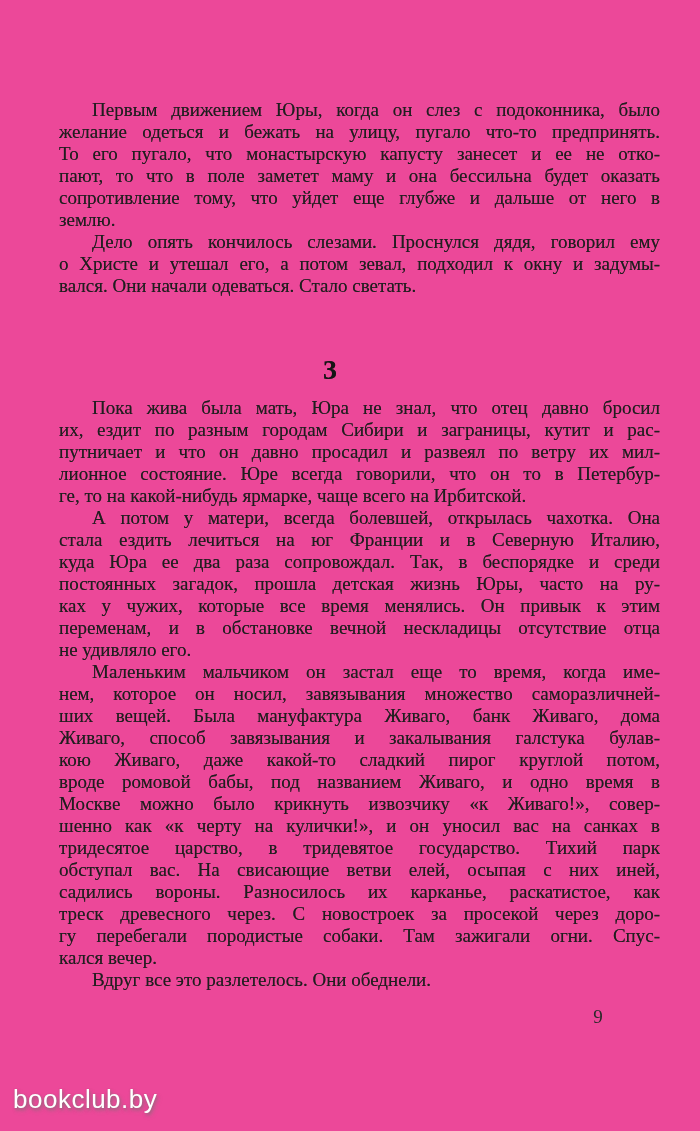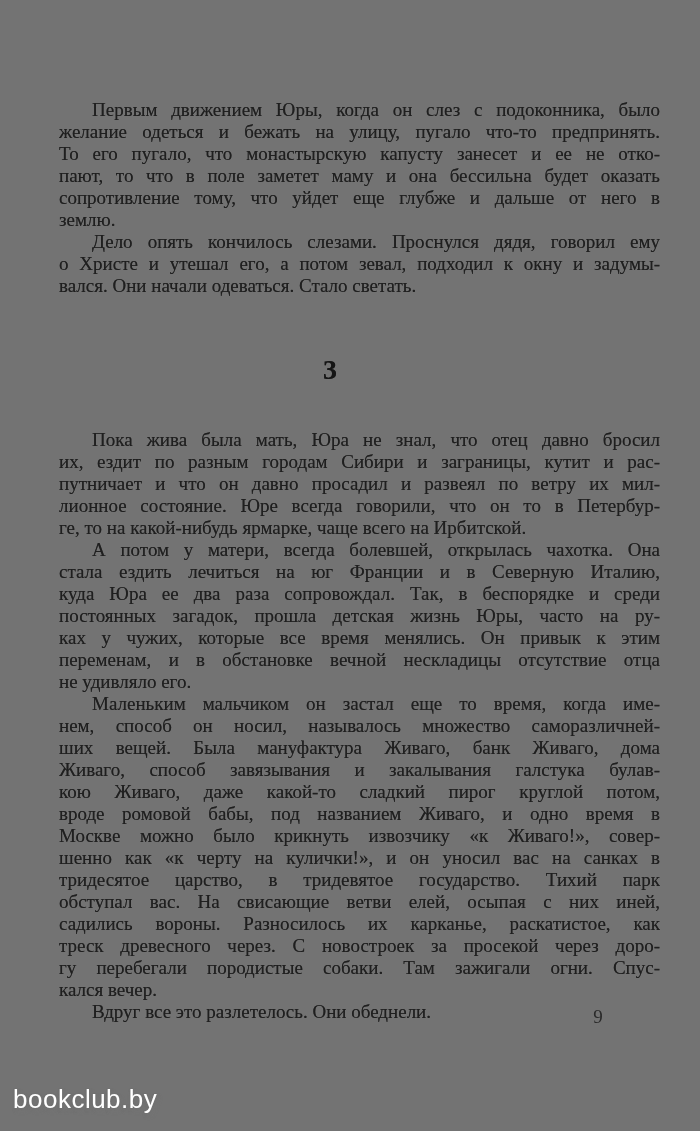--- a/index.html
+++ b/index.html
@@ -14,21 +14,21 @@
   }
   .textcol {
     position: absolute;
     left: 59px;
     width: 601px;
     font-size: 19px;
     line-height: 22px;
     text-shadow: 0 0 0.4px rgba(15,15,15,0.55);
   }
   .block-a { top: 99px; }
-  .block-b { top: 397px; margin-top: 32px; }
+  .block-b { top: 397px; }
   .paragraph { margin: 0; }
   .ln {
     height: 22px;
     overflow: hidden;
     text-align: justify;
     text-align-last: justify;
   }
   .ln-first { text-indent: 33px; }
   .ln-last { text-align-last: left; }
   .chapter-heading {
@@ -62,21 +62,21 @@
     font-weight: normal;
     letter-spacing: 0.5px;
     line-height: 30px;
     color: #ffffff;
     text-shadow: 1px 2px 3px rgba(110,110,110,0.55), 0 0 1px rgba(140,140,140,0.5), 2px 3px 4px rgba(130,130,130,0.35);
   }
 </style>
 </head>
 <body>
 
-<div class="page" style="background: #737373; color: rgb(31, 31, 31);">
+<div class="page" style="background: #ec4899; color: rgb(31, 31, 31);">
 
   <div class="textcol block-a">
       <div class="paragraph">
         <div class="ln ln-first">Первым движением Юры, когда он слез с подоконника, было</div>
         <div class="ln">желание одеться и бежать на улицу, пугало что-то предпринять.</div>
         <div class="ln">То его пугало, что монастырскую капусту занесет и ее не отко-</div>
         <div class="ln">пают, то что в поле заметет маму и она бессильна будет оказать</div>
         <div class="ln">сопротивление тому, что уйдет еще глубже и дальше от него в</div>
         <div class="ln ln-last">землю.</div>
       </div>
@@ -101,21 +101,21 @@
         <div class="ln ln-first">А потом у матери, всегда болевшей, открылась чахотка. Она</div>
         <div class="ln">стала ездить лечиться на юг Франции и в Северную Италию,</div>
         <div class="ln">куда Юра ее два раза сопровождал. Так, в беспорядке и среди</div>
         <div class="ln">постоянных загадок, прошла детская жизнь Юры, часто на ру-</div>
         <div class="ln">ках у чужих, которые все время менялись. Он привык к этим</div>
         <div class="ln">переменам, и в обстановке вечной нескладицы отсутствие отца</div>
         <div class="ln ln-last">не удивляло его.</div>
       </div>
       <div class="paragraph">
         <div class="ln ln-first">Маленьким мальчиком он застал еще то время, когда име-</div>
-        <div class="ln">нем, способ он носил, называлось множество саморазличней-</div>
+        <div class="ln">нем, которое он носил, завязывания множество саморазличней-</div>
         <div class="ln">ших вещей. Была мануфактура Живаго, банк Живаго, дома</div>
         <div class="ln">Живаго, способ завязывания и закалывания галстука булав-</div>
         <div class="ln">кою Живаго, даже какой-то сладкий пирог круглой потом,</div>
         <div class="ln">вроде ромовой бабы, под названием Живаго, и одно время в</div>
         <div class="ln">Москве можно было крикнуть извозчику «к Живаго!», совер-</div>
         <div class="ln">шенно как «к черту на кулички!», и он уносил вас на санках в</div>
         <div class="ln">тридесятое царство, в тридевятое государство. Тихий парк</div>
         <div class="ln">обступал вас. На свисающие ветви елей, осыпая с них иней,</div>
         <div class="ln">садились вороны. Разносилось их карканье, раскатистое, как</div>
         <div class="ln">треск древесного через. С новостроек за просекой через доро-</div>

